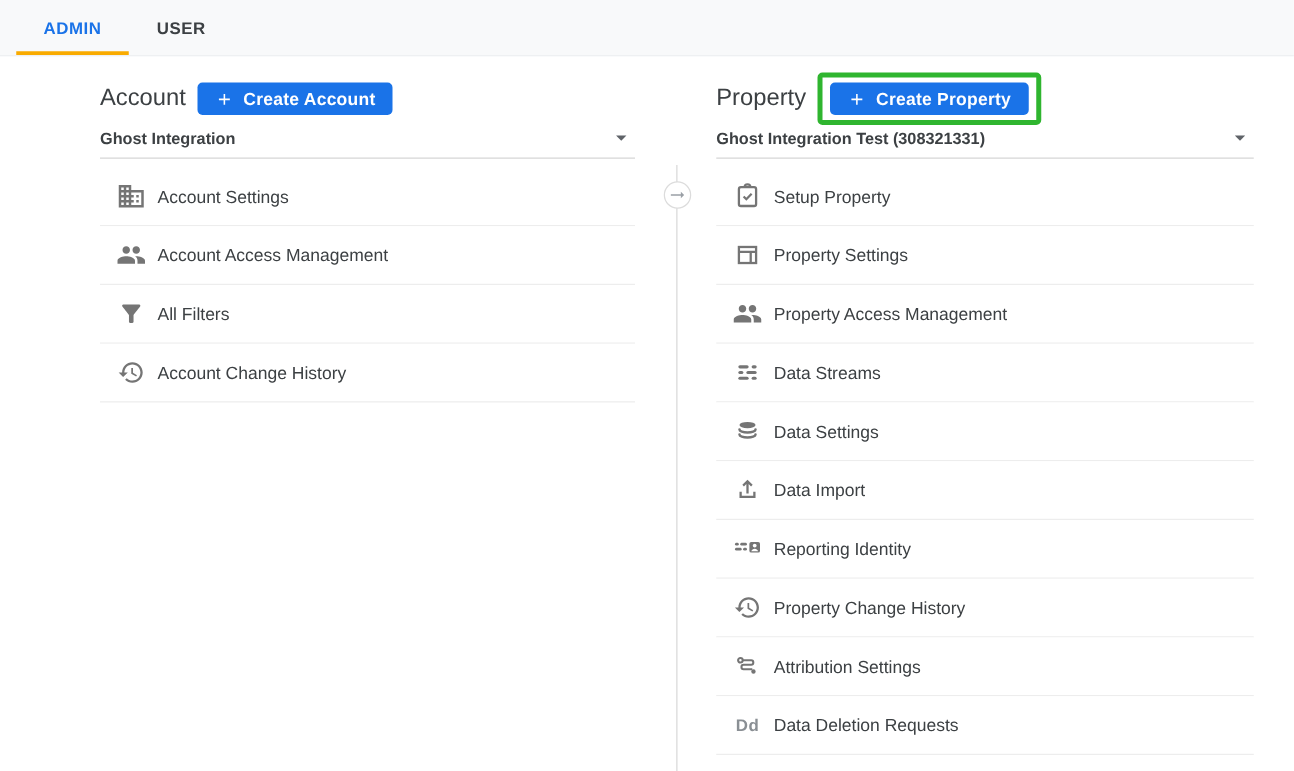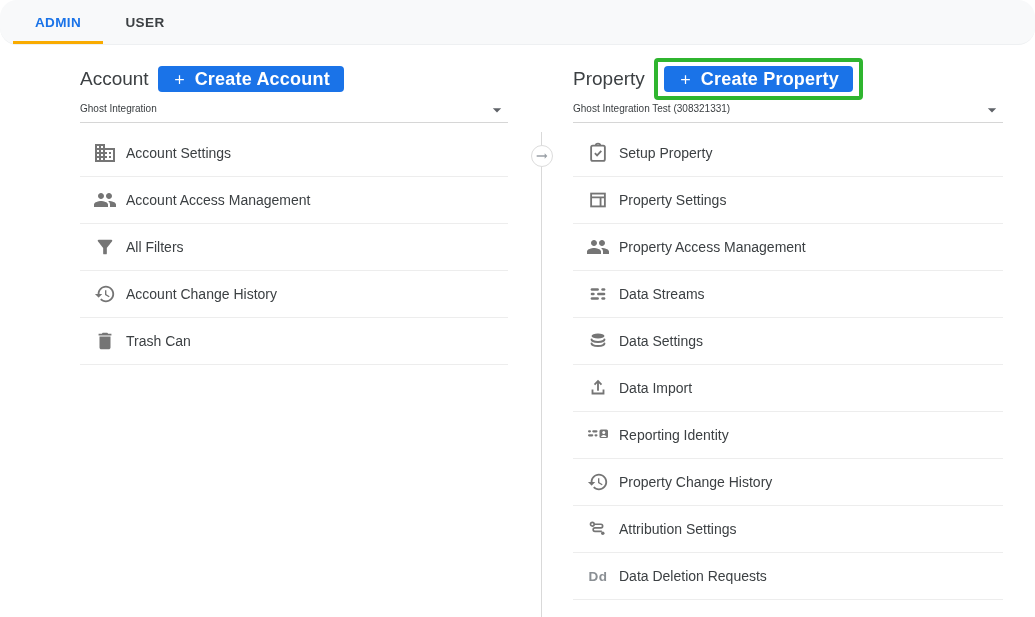--- a/index.html
+++ b/index.html
@@ -10,44 +10,44 @@
     --text:#3c4043;
     --row-line:#ededed;
     --sel-line:#d6d6d6;
     --vline:#d9d9d9;
   }
   *{margin:0;padding:0;box-sizing:border-box;}
   html,body{width:1035px;height:617px;background:#fff;overflow:hidden;
     font-family:"Liberation Sans", sans-serif;color:var(--text);}
   
   .tabbar{position:absolute;left:0;top:0;width:1035px;height:45px;
-    background:#f8f9fa;border-bottom:1px solid #eef0f2;display:flex;padding-left:13px;border-radius:17px;}
+    background:#f8f9fa;border-bottom:1px solid #eef0f2;display:flex;padding-left:13px;}
   .tab{height:100%;display:flex;align-items:center;justify-content:center;
     font-size:13.5px;font-weight:700;letter-spacing:.4px;color:var(--text);
     position:relative;cursor:pointer;}
   .tab.admin{width:90px;}
   .tab.user{width:84px;}
   .tab.active{color:var(--blue);}
   .tab.active::after{content:"";position:absolute;left:0;right:0;bottom:0;height:3px;
     background:var(--orange);}
   
   .panel{position:absolute;top:57px;}
   .panel.left{left:80px;width:428px;}
   .panel.right{left:573px;width:430px;}
   .panel-header{height:44px;display:flex;align-items:center;}
   .panel-label{font-size:19px;color:var(--text);margin-right:9px;white-space:nowrap;}
   .create-btn{display:inline-flex;align-items:center;gap:8px;height:26px;
     background:var(--blue);color:#fff;border:none;border-radius:4px;
     padding:0 14px;font-family:"Liberation Sans",sans-serif;
-    font-size:18px;font-weight:700;letter-spacing:.2px;cursor:pointer;white-space:nowrap;}
+    font-size:14px;font-weight:700;letter-spacing:.2px;cursor:pointer;white-space:nowrap;}
   .highlight-box{display:inline-flex;border:4px solid var(--green);border-radius:4px;
     padding:4px 6px;}
   
   .selector{position:relative;padding:2px 26px 8px 0;border-bottom:1px solid var(--sel-line);
-    font-size:10px;color:var(--text);cursor:pointer;}
+    font-size:13px;color:var(--text);cursor:pointer;font-weight:bold;}
   .caret{position:absolute;right:1px;top:-1px;width:20px;height:20px;}
   
   .menu{margin-top:7px;}
   .menu-row{height:47px;display:flex;align-items:center;padding-left:13px;
     border-bottom:1px solid var(--row-line);cursor:pointer;background:#fff;}
   .mi{width:24px;height:24px;margin-right:9px;flex:none;display:flex;
     align-items:center;justify-content:center;}
   .menu-row span.lbl{font-size:14px;color:var(--text);}
   .dd{font-size:13.5px;font-weight:700;color:#8a8f94;letter-spacing:.5px;}
   
@@ -111,28 +111,20 @@
 
     <div class="menu-row">
       <span class="mi">
         <svg width="22" height="22" viewBox="0 0 24 24" fill="#757575">
             <path d="M13 3c-4.97 0-9 4.03-9 9H1l3.89 3.89.07.14L9 12H6c0-3.87 3.13-7 7-7s7 3.13 7 7-3.13 7-7 7c-1.93 0-3.68-.79-4.94-2.06l-1.42 1.42C8.27 19.99 10.51 21 13 21c4.97 0 9-4.03 9-9s-4.03-9-9-9zm-1 5v5l4.28 2.54.72-1.21-3.5-2.08V8H12z"></path>
           </svg>
       </span>
       <span class="lbl">Account Change History</span>
     </div>
 
-    <div class="menu-row">
-      <span class="mi">
-        <svg width="22" height="22" viewBox="0 0 24 24" fill="#757575">
-            <path d="M6 19c0 1.1.9 2 2 2h8c1.1 0 2-.9 2-2V7H6v12zM19 4h-3.5l-1-1h-5l-1 1H5v2h14V4z"></path>
-          </svg>
-      </span>
-      <span class="lbl">Trash Can</span>
-    </div>
 
   </div>
 </div>
 
 <div class="vline"></div>
 <div class="transfer">
   <svg width="16" height="16" viewBox="0 0 24 24">
       <path d="M16.01 11H4v2h12.01v3L20 12l-3.99-4v3z" fill="#9aa0a6"></path>
     </svg>
 </div>

